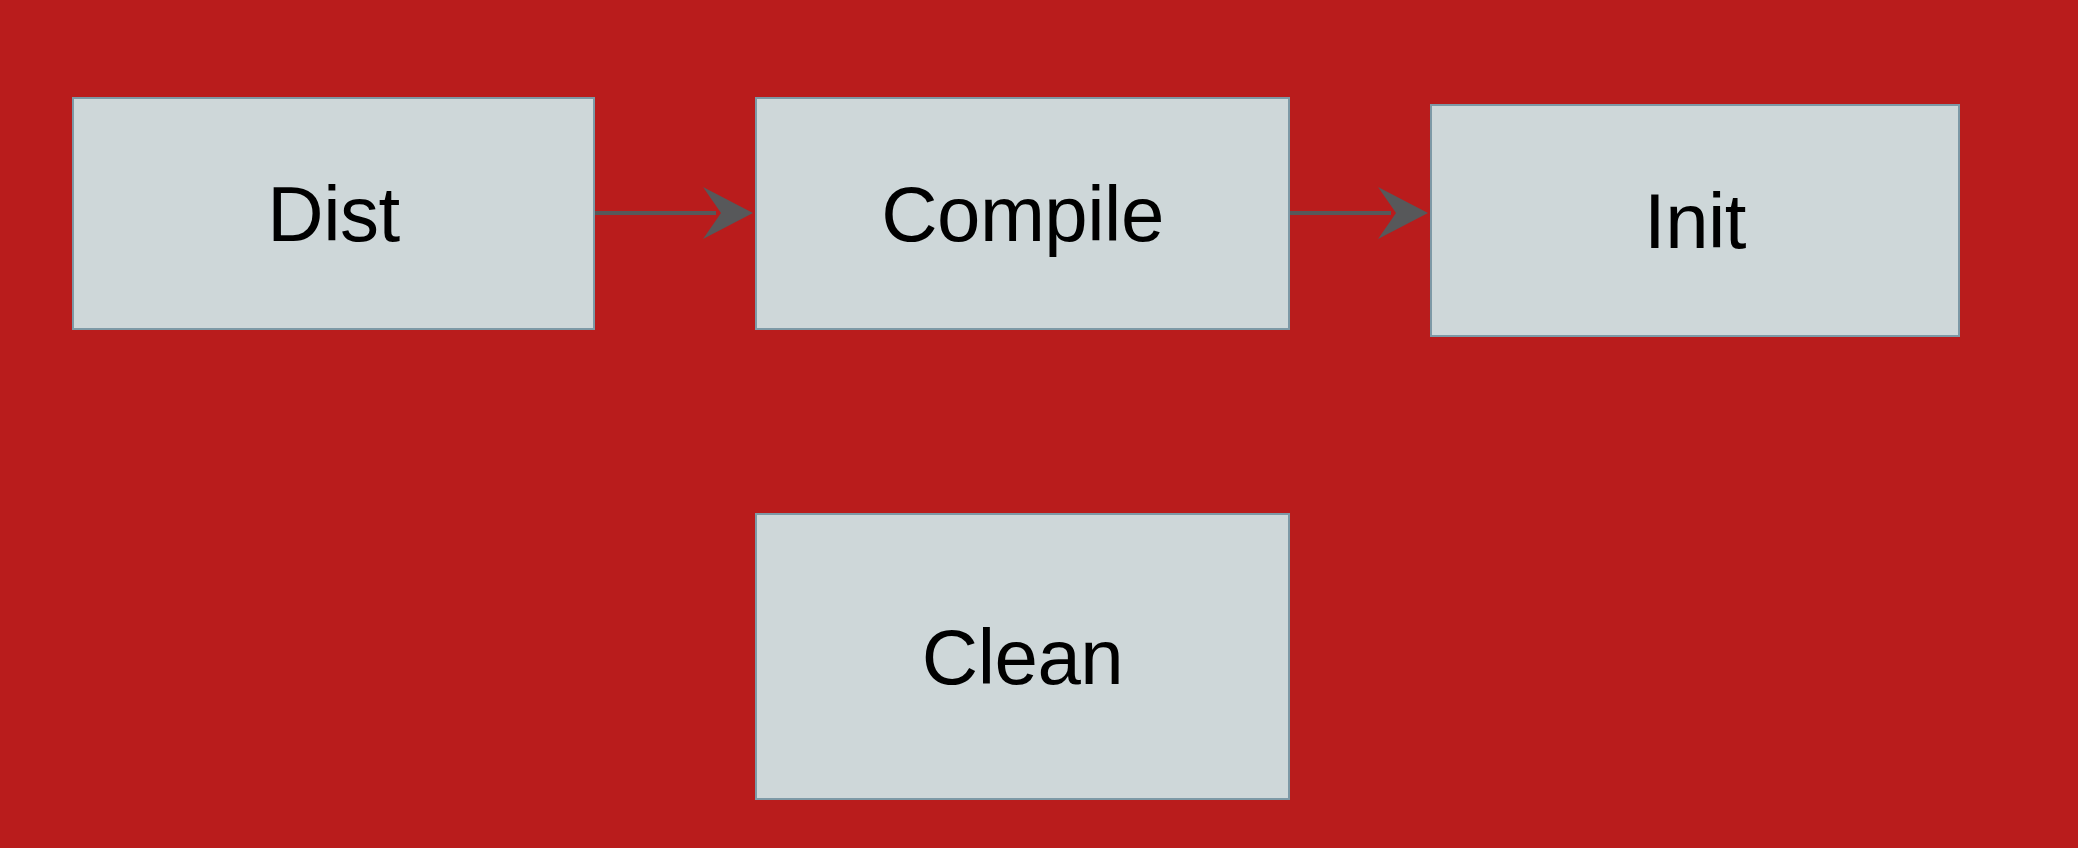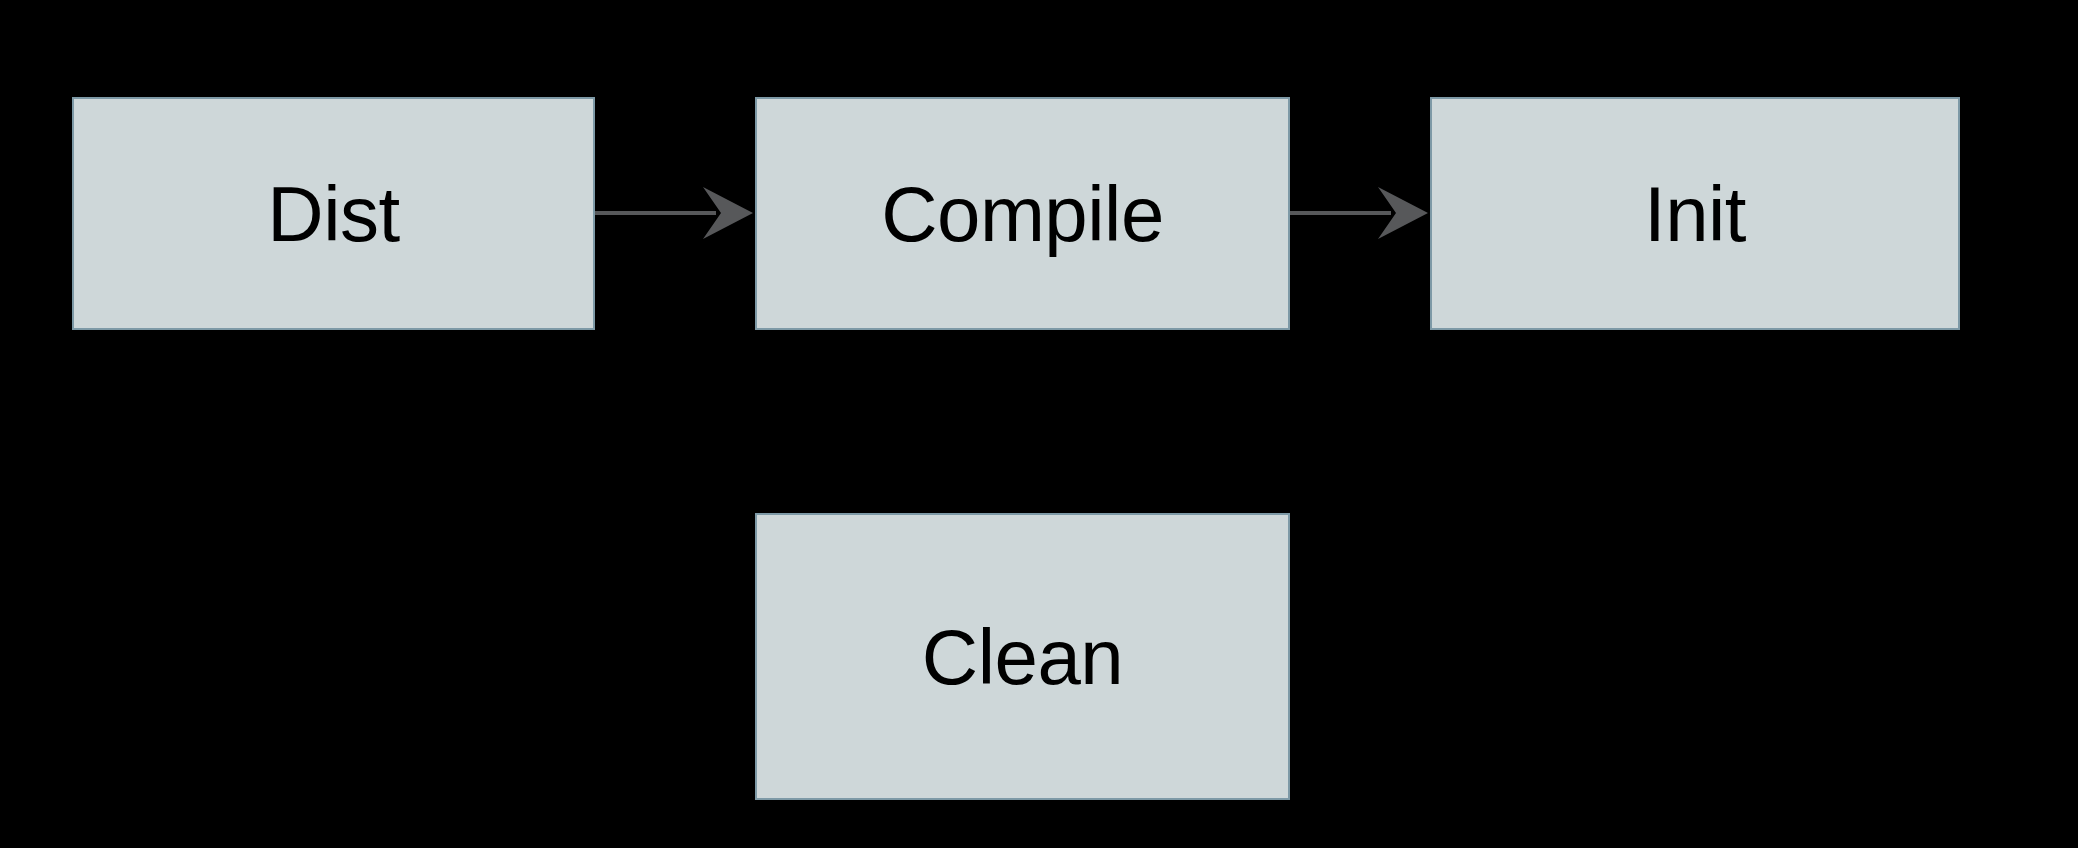--- a/index.html
+++ b/index.html
@@ -5,21 +5,21 @@
 <style>
   html, body {
     margin: 0;
     padding: 0;
     background: #ffffff;
   }
   #canvas {
     position: relative;
     width: 2078px;
     height: 848px;
-    background: #000000;
+    background: #b91c1c;
     overflow: hidden;
     font-family: "Liberation Sans", "DejaVu Sans", sans-serif;
   }
   .node {
     position: absolute;
     box-sizing: border-box;
     background: #ced7d9;
     border: 2px solid #7d99a6;
     display: flex;
     align-items: center;
@@ -62,21 +62,21 @@
       </g>
   </svg>
 
   <div id="nodes-group">
       <div class="node" style="left: 72px; top: 97px; width: 523px; height: 233px; background: rgb(206, 215, 217); border-color: rgb(125, 153, 166); border-width: 2px;">
         <span class="node-label" style="color: rgb(0, 0, 0);">Dist</span>
       </div>
       <div class="node" style="left: 755px; top: 97px; width: 535px; height: 233px; background: rgb(206, 215, 217); border-color: rgb(125, 153, 166); border-width: 2px; align-items: center;">
         <span class="node-label" style="color: rgb(0, 0, 0);">Compile</span>
       </div>
-      <div class="node" style="left: 1430px; top: 97px; width: 530px; height: 233px; background: rgb(206, 215, 217); border-color: rgb(125, 153, 166); border-width: 2px;">
+      <div class="node" style="left: 1430px; top: 104px; width: 530px; height: 233px; background: rgb(206, 215, 217); border-color: rgb(125, 153, 166); border-width: 2px;">
         <span class="node-label" style="color: rgb(0, 0, 0);">Init</span>
       </div>
       <div class="node" style="left: 755px; top: 513px; width: 535px; height: 287px; background: rgb(206, 215, 217); border-color: rgb(125, 153, 166); border-width: 2px;">
         <span class="node-label" style="color: rgb(0, 0, 0);">Clean</span>
       </div>
     </div>
 
 </div>
 
 </body></html>

